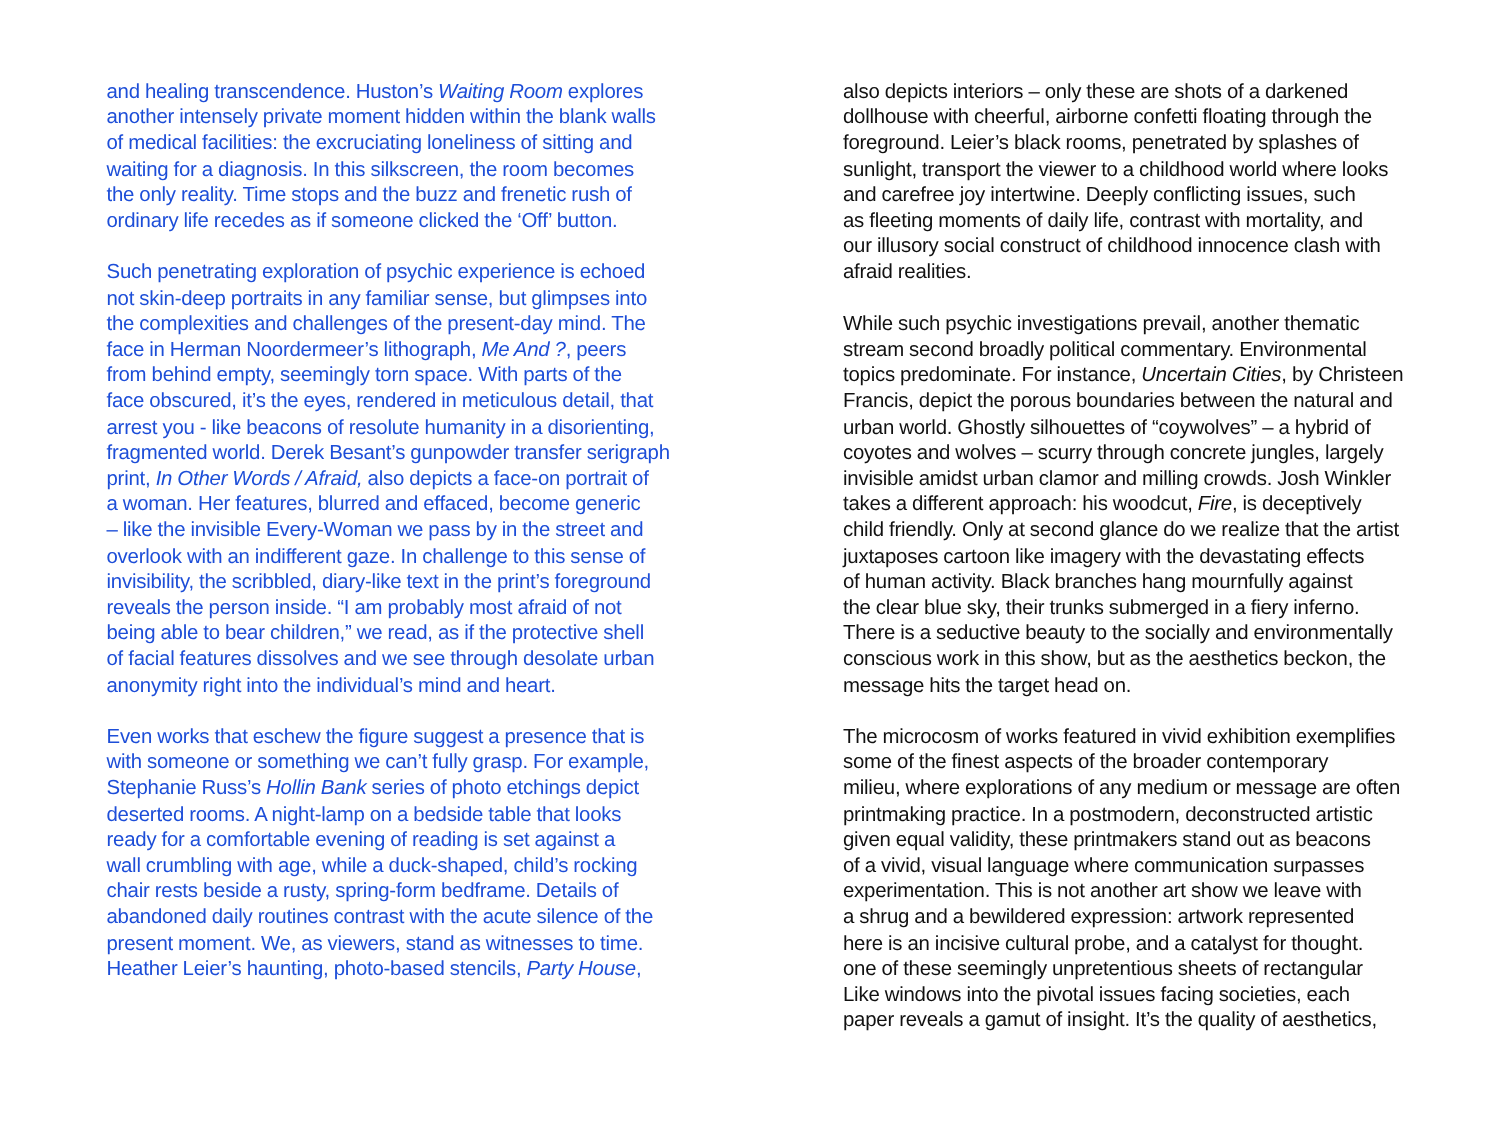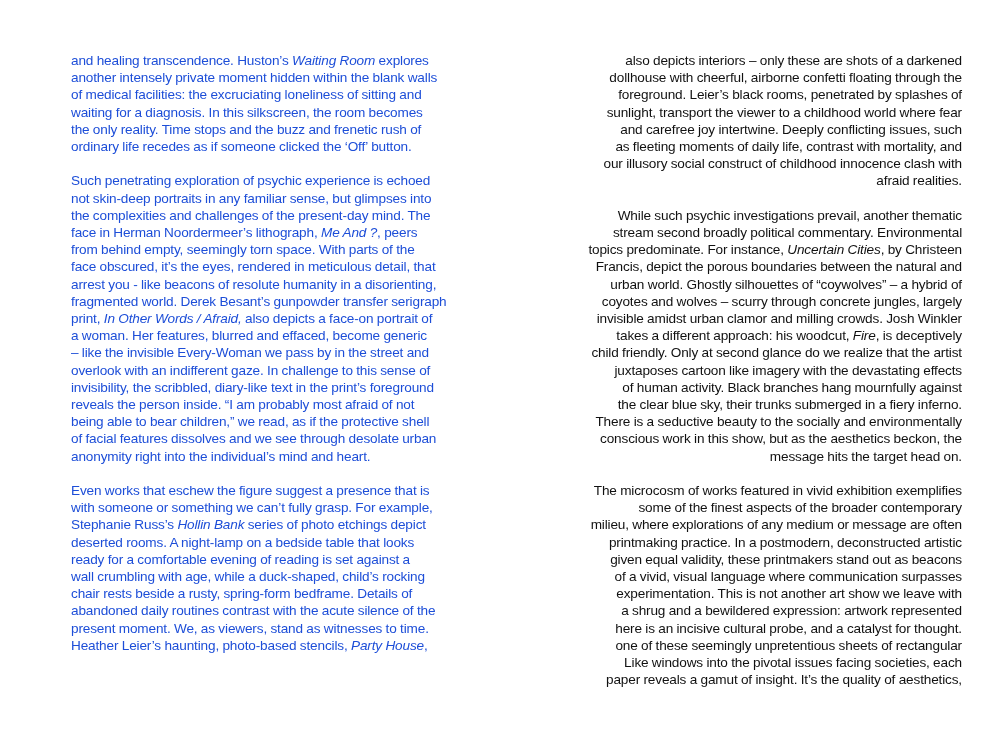--- a/index.html
+++ b/index.html
@@ -9,21 +9,21 @@
   .page.right { left: 562px; width: 400px; }
   .para {
     font-family: "Liberation Sans", sans-serif;
     font-size: 13.6px;
     line-height: 17.2px;
     color: #1d4ed8;
     margin: 0 0 17.2px 0;
     letter-spacing: -0.15px;
     word-spacing: -0.2px;
   }
-  .page.right .para { color: #111111; font-weight: 500; text-align: right; }
+  .page.right .para { color: #111111; font-weight: 500; }
   .line { display: block; white-space: nowrap; }
   em { font-style: italic; }
 </style>
 </head>
 <body>
 
 <div class="page left">
   <div class="para">
       <span class="line"><span>and healing transcendence. Huston’s </span><em>Waiting Room</em><span> explores</span></span>
       <span class="line"><span>another intensely private moment hidden within the blank walls</span></span>
@@ -63,21 +63,21 @@
       <span class="line"><span>present moment. We, as viewers, stand as witnesses to time.</span></span>
       <span class="line"><span>Heather Leier’s haunting, photo-based stencils, </span><em>Party House</em><span>,</span></span>
     </div>
 </div>
 
 <div class="page right">
   <div class="para">
       <span class="line"><span>also depicts interiors – only these are shots of a darkened</span></span>
       <span class="line"><span>dollhouse with cheerful, airborne confetti floating through the</span></span>
       <span class="line"><span>foreground. Leier’s black rooms, penetrated by splashes of</span></span>
-      <span class="line"><span>sunlight, transport the viewer to a childhood world where fear</span></span>
+      <span class="line"><span>sunlight, transport the viewer to a childhood world where looks</span></span>
       <span class="line"><span>and carefree joy intertwine. Deeply conflicting issues, such</span></span>
       <span class="line"><span>as fleeting moments of daily life, contrast with mortality, and</span></span>
       <span class="line"><span>our illusory social construct of childhood innocence clash with</span></span>
       <span class="line"><span>afraid realities.</span></span>
     </div>
   <div class="para">
       <span class="line"><span>While such psychic investigations prevail, another thematic</span></span>
       <span class="line"><span>stream second broadly political commentary. Environmental</span></span>
       <span class="line"><span>topics predominate. For instance, </span><em>Uncertain Cities</em><span>, by Christeen</span></span>
       <span class="line"><span>Francis, depict the porous boundaries between the natural and</span></span>

